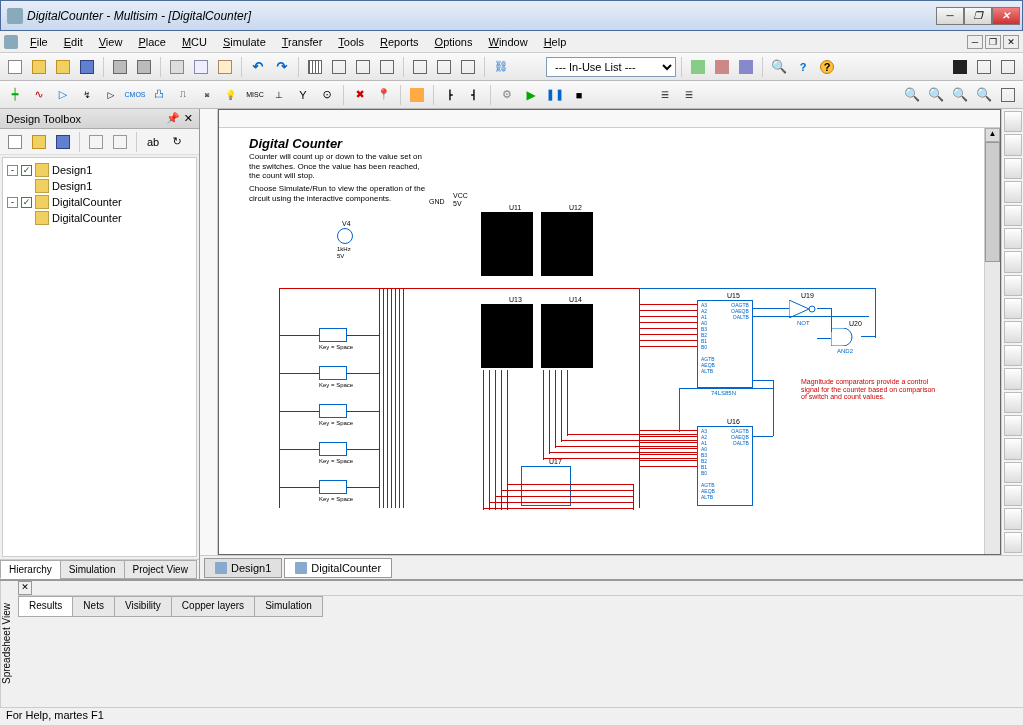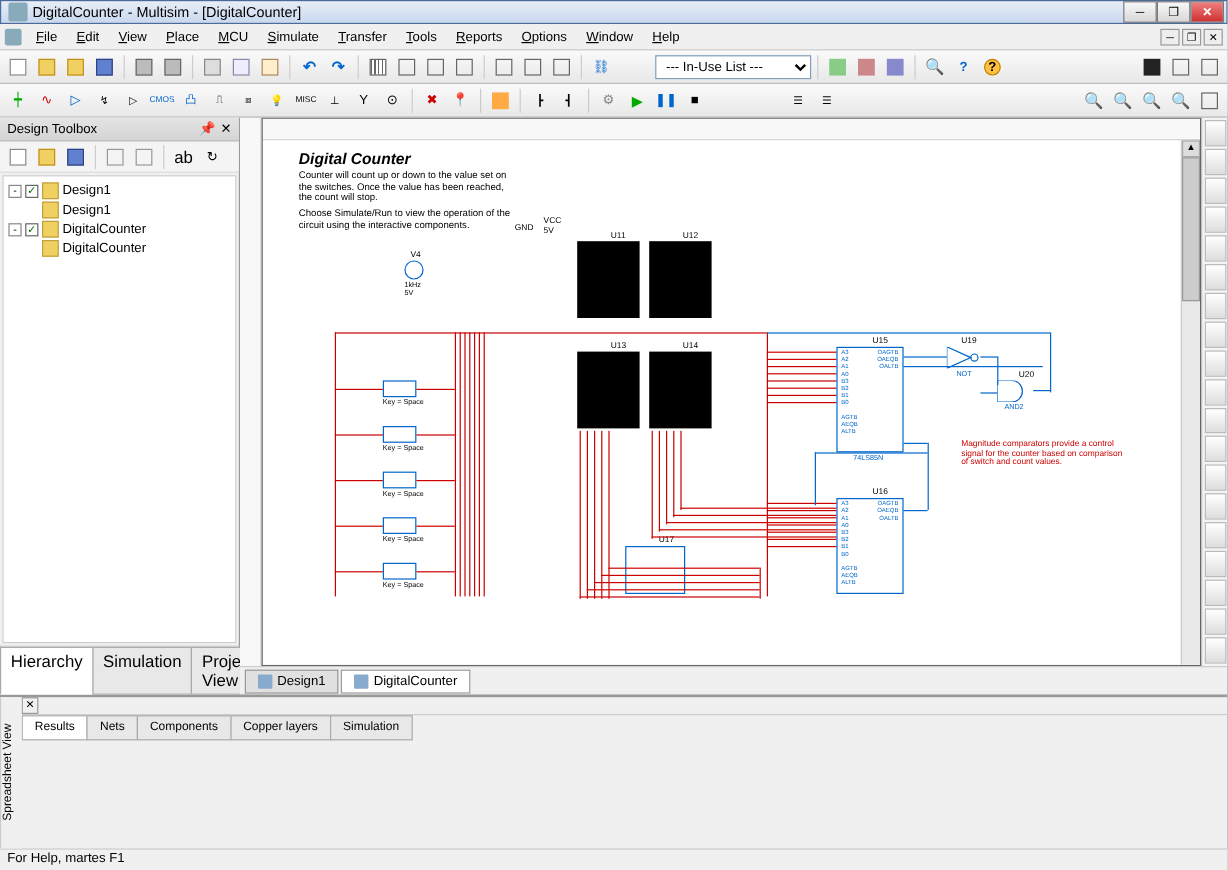--- a/index.html
+++ b/index.html
@@ -1,18 +1,18 @@
 <!DOCTYPE html>
 <html><head>
 <meta charset="utf-8">
 <style>
 * { box-sizing: border-box; margin: 0; padding: 0; font-family: Tahoma, sans-serif; font-size: 11px; }
 body { width: 1023px; height: 725px; overflow: hidden; background: #f0f0f0; display: flex; flex-direction: column; }
 
-.titlebar { height: 20px; background: linear-gradient(#e8eef7,#c8d8ef); border: 1px solid #4a6a9a; display: flex; align-items: center; padding: 0 2px; }
+.titlebar { height: 31px; background: linear-gradient(#e8eef7,#c8d8ef); border: 1px solid #4a6a9a; display: flex; align-items: center; padding: 0 2px; font-style: italic; }
 .titlebar .icon { width: 16px; height: 16px; margin: 0 4px; background: #8ab; border-radius: 2px; }
 .titlebar .title { flex: 1; font-size: 12px; color: #000; }
 .winbtns { display: flex; gap: 0; }
 .winbtn { width: 28px; height: 18px; border: 1px solid #7a7a7a; background: linear-gradient(#f8f8f8,#d8d8d8); display: flex; align-items: center; justify-content: center; font-size: 10px; }
 .winbtn.close { background: linear-gradient(#ef8080,#d03030); color: #fff; font-weight: bold; }
 
 .menubar { height: 22px; background: #f0f0f0; border-bottom: 1px solid #ccc; display: flex; align-items: center; padding: 0 4px; position: relative; }
 .menubar .mnu { padding: 2px 8px; text-decoration: underline; text-decoration-color: transparent; }
 .mdi-btns { position: absolute; right: 4px; display: flex; gap: 2px; }
 .mdi-btn { width: 16px; height: 14px; border: 1px solid #999; background: #eee; font-size: 9px; display: flex; align-items: center; justify-content: center; }
@@ -28,21 +28,21 @@
 .tbox-title { height: 20px; background: linear-gradient(#e4e4e4,#d4d4d4); border-bottom: 1px solid #aaa; padding: 2px 6px; font-size: 11px; display: flex; align-items: center; }
 .tbox-title .grow { flex: 1; }
 .tbox-tools { height: 26px; background: #f4f4f4; border-bottom: 1px solid #ddd; display: flex; align-items: center; padding: 0 4px; gap: 2px; }
 .tree { flex: 1; background: #fff; border: 1px solid #ccc; margin: 2px; padding: 4px; overflow: auto; }
 .tree-node { display: flex; align-items: center; padding: 1px 0; }
 .tree-node.lvl1 { padding-left: 14px; }
 .tree-node .exp { width: 11px; height: 11px; border: 1px solid #888; margin-right: 3px; font-size: 9px; line-height: 9px; text-align: center; }
 .tree-node .chk { width: 11px; height: 11px; border: 1px solid #666; margin-right: 3px; font-size: 9px; line-height: 9px; text-align: center; color: #060; }
 .tree-node .nicon { width: 14px; height: 14px; margin-right: 3px; background: #f0d060; border: 1px solid #c0a040; }
 .tbox-tabs { display: flex; border-top: 1px solid #ccc; }
-.tbox-tab { padding: 3px 8px; border: 1px solid #aaa; background: #e8e8e8; font-size: 14px; margin-right: -1px; }
+.tbox-tab { padding: 3px 8px; border: 1px solid #aaa; background: #e8e8e8; font-size: 10px; margin-right: -1px; }
 .tbox-tab.active { background: #fff; border-bottom-color: #fff; }
 
 .main { flex: 1; display: flex; flex-direction: column; background: #888; overflow: hidden; }
 .canvas-wrap { flex: 1; display: flex; overflow: hidden; position: relative; }
 .ruler-v { width: 18px; background: #f8f8f8; border-right: 1px solid #ccc; }
 .canvas-outer { flex: 1; background: #fff; border: 1px solid #666; overflow: hidden; position: relative; }
 .ruler-h { height: 18px; background: #f8f8f8; border-bottom: 1px solid #ccc; }
 .canvas { position: relative; width: 100%; height: 100%; background: #fff; }
 
 .schematic-title { position: absolute; left: 30px; top: 8px; font-style: italic; font-weight: bold; font-size: 13px; }
@@ -346,21 +346,21 @@
         </div>
       <div class="sep"></div>
       <div class="tbbtn">
           <span class="ic" style="border:1px solid #999"></span>
         </div>
       <div class="tbbtn">
           <span class="ic" style="border:1px solid #999"></span>
         </div>
       <div class="sep"></div>
       <div class="tbbtn">
-          <span style="font-size:14px">ab</span>
+          <span style="font-size:11px">ab</span>
         </div>
       <div class="tbbtn">
           <span>↻</span>
         </div>
     </div>
     <div class="tree" id="tree">
         <div class="tree-node">
           <span class="exp">-</span>
           <span class="chk">✓</span>
           <span class="nicon"></span>
@@ -581,21 +581,21 @@
 
 <div class="spreadsheet">
   <div class="ss-lbl">Spreadsheet View</div>
   <div class="ss-body">
     <div class="ss-close">
         <div class="x">✕</div>
       </div>
     <div class="ss-tabs" id="ss-tabs">
         <div class="ss-tab active">Results</div>
         <div class="ss-tab">Nets</div>
-        <div class="ss-tab">Components</div>
+        <div class="ss-tab">Visibility</div>
         <div class="ss-tab">Copper layers</div>
         <div class="ss-tab">Simulation</div>
       </div>
   </div>
 </div>
 
 <div class="statusbar">
   <span>For Help, martes F1</span>
 </div>
 

